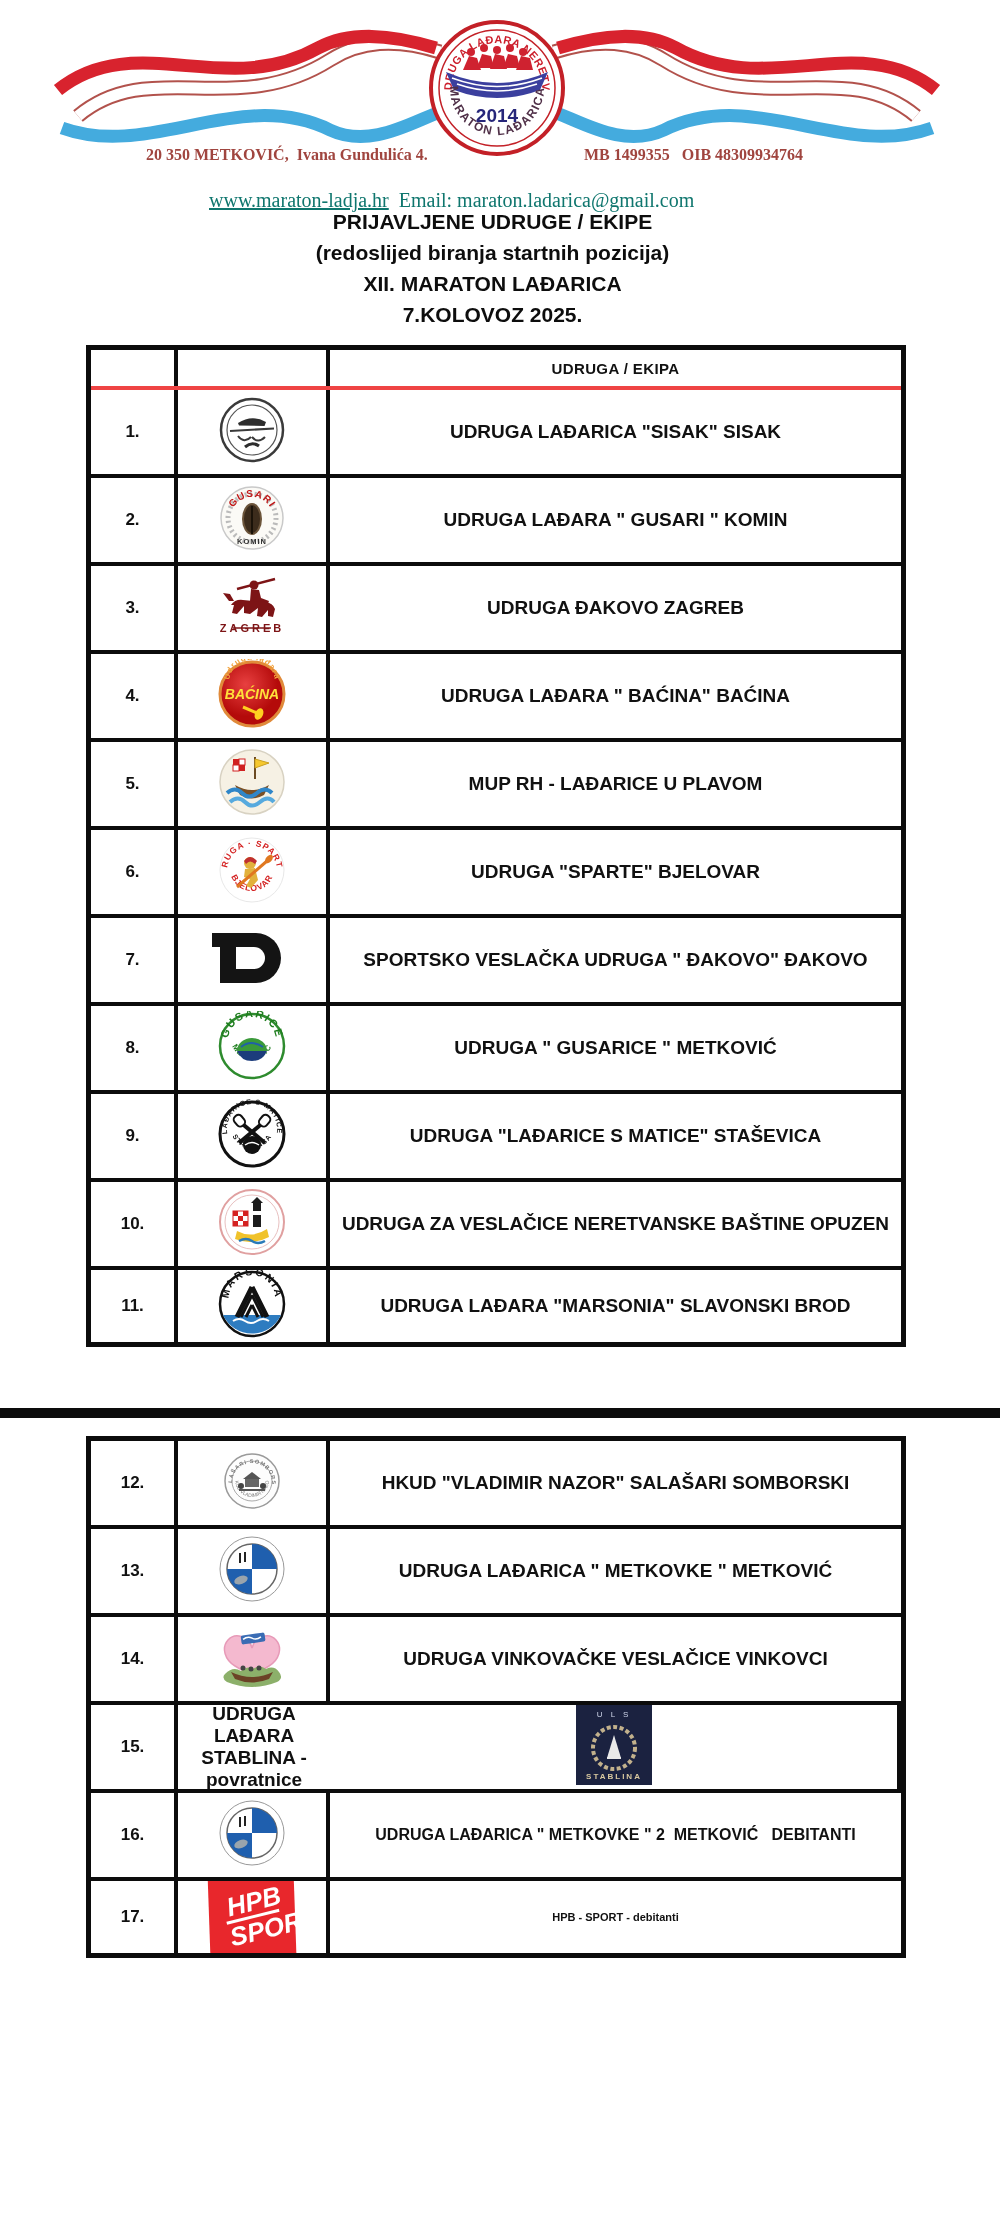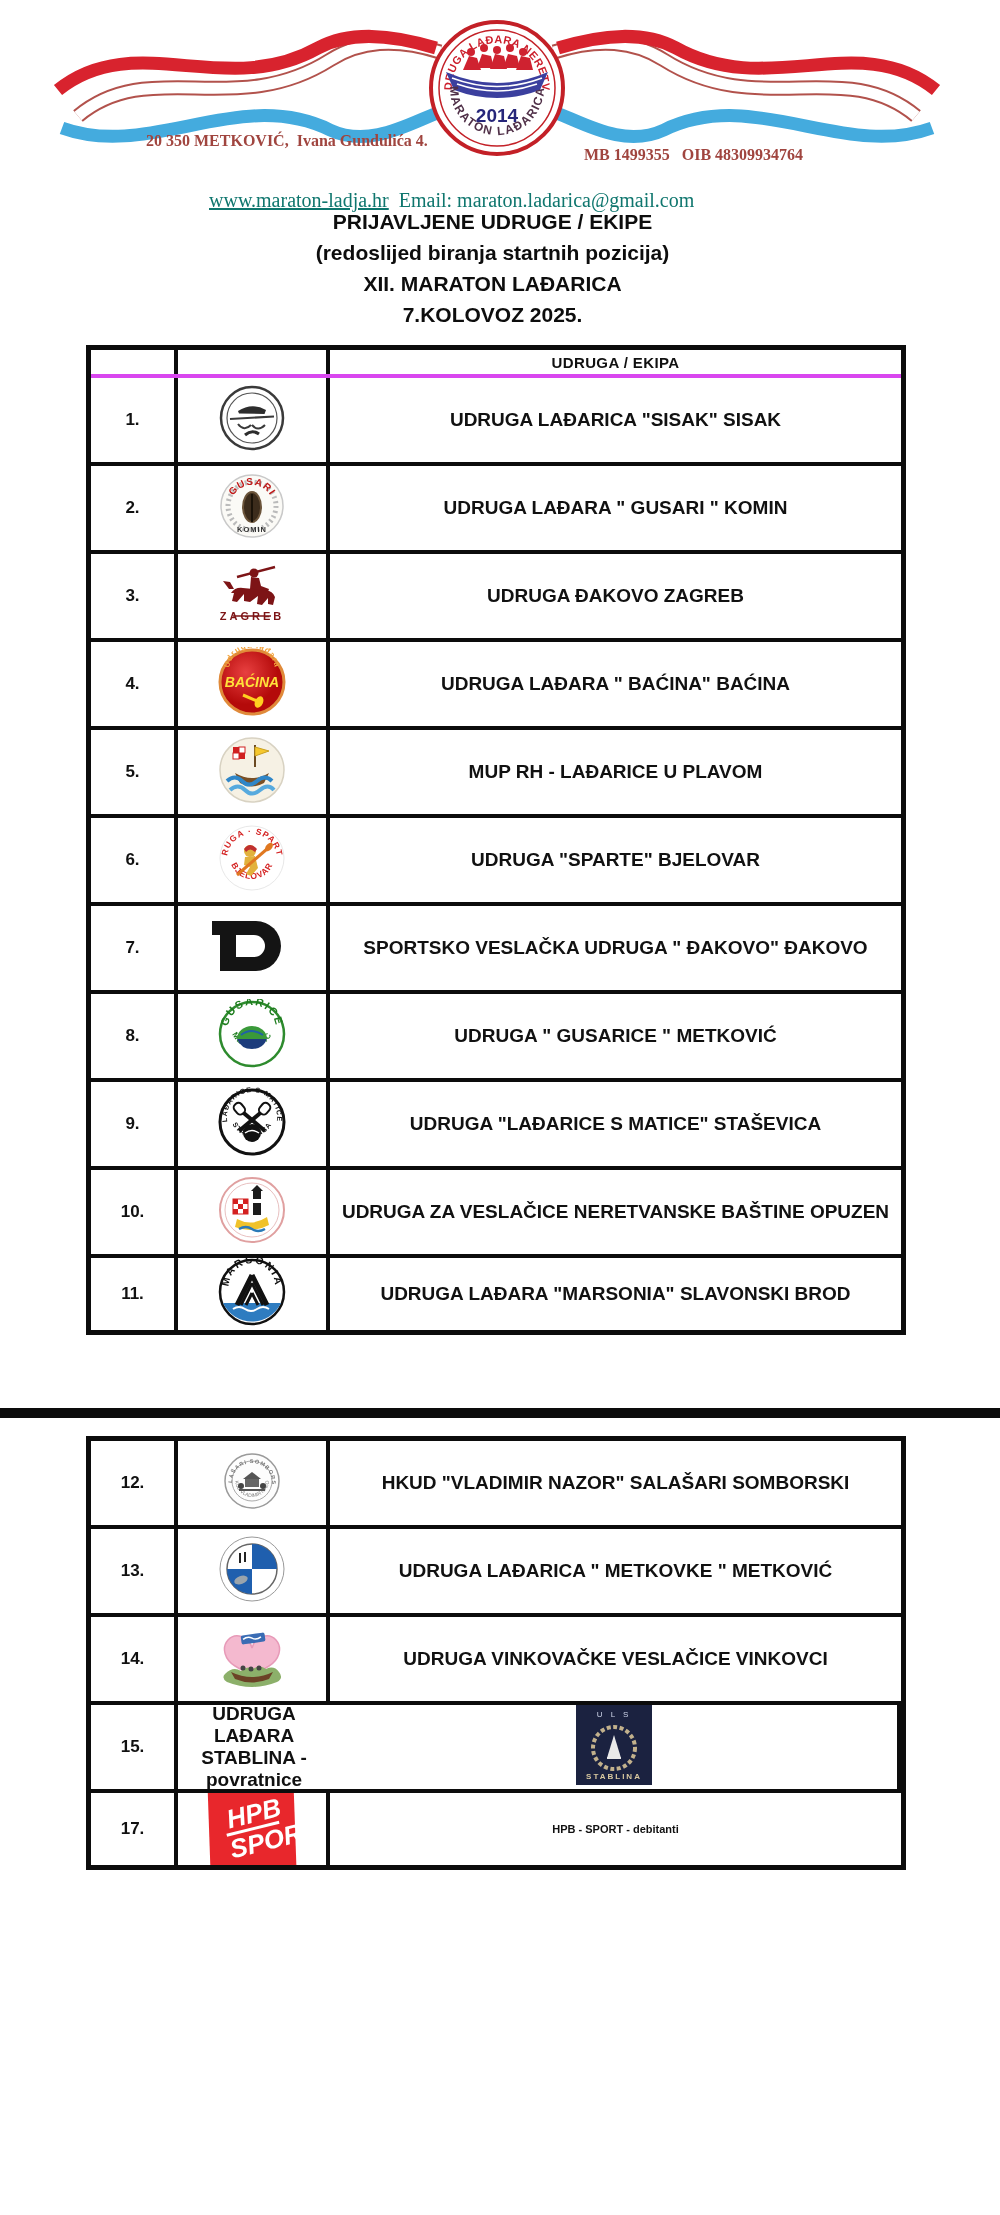--- a/index.html
+++ b/index.html
@@ -9,22 +9,22 @@
   .abs{position:absolute}
   svg text{font-family:"Liberation Sans",sans-serif}
   .addr{font-family:"Liberation Serif",serif;font-weight:bold;font-size:16px;
         color:#a0453f;white-space:pre}
   .linkrow{font-family:"Liberation Serif",serif;font-weight:normal;font-size:20px;
         color:#0f766e;white-space:pre}
   .weblink{text-decoration:underline;cursor:pointer}
   .titles{left:0;top:206px;width:985px;text-align:center;font-weight:bold;
           font-size:21px;line-height:31px;color:#0d0d0d}
   .tbl{position:absolute;left:86px;width:820px;border:5px solid #0c0c0c;background:#fff}
-  .thead{display:grid;grid-template-columns:87px 152px 1fr;height:28px;
-         border-bottom:4px solid #d946ef}
+  .thead{display:grid;grid-template-columns:87px 152px 1fr;height:40px;
+         border-bottom:4px solid #ef4444}
   .trow{display:grid;grid-template-columns:87px 152px 1fr;height:88px;
         border-bottom:4px solid #0c0c0c}
   .rows .trow:last-child{height:72px;border-bottom:none}
   .cell{display:flex;align-items:center;justify-content:center;overflow:hidden}
   .c1,.c2{border-right:4px solid #0c0c0c}
   .num{font-weight:bold;font-size:17px}
   .name{font-weight:bold;font-size:19px;text-align:center;line-height:1.15;
         padding:0 8px;white-space:pre-wrap}
   .name.sz16{font-size:16px}
   .name.sz15{font-size:11px}
@@ -69,21 +69,21 @@
       <path d="M452,70 q45,17 90,0" stroke="#ffffff" stroke-width="1.5" fill="none"></path>
       <path d="M457,76 q40,14 80,0" stroke="#ffffff" stroke-width="1.5" fill="none"></path>
     </g>
     <text x="497" y="114" font-size="19" font-weight="bold" fill="#26267a" text-anchor="middle">2014</text>
     <text font-size="12" font-weight="bold" fill="#503048" letter-spacing="1.5" font-family="Liberation Serif,serif">
       <textPath href="#ebot" startOffset="50%" text-anchor="middle">MARATON LAĐARICA</textPath>
     </text>
   </g>
 </svg>
 
-<div class="abs addr" style="left:146px;top:132px">20 350 METKOVIĆ,  Ivana Gundulića 4.</div>
+<div class="abs addr" style="left:146px;top:146px">20 350 METKOVIĆ,  Ivana Gundulića 4.</div>
 <div class="abs addr" style="left:584px;top:146px">MB 1499355   OIB 48309934764</div>
 <div class="abs linkrow" style="left:199px;top:166px">
   <span class="weblink">www.maraton-ladja.hr</span><span>&nbsp;&nbsp;</span><span>Email: maraton.ladarica@gmail.com</span>
 </div>
 
 <div class="abs titles">
   <div>PRIJAVLJENE UDRUGE / EKIPE</div>
   <div>(redoslijed biranja startnih pozicija)</div>
   <div>XII. MARATON LAĐARICA</div>
   <div>7.KOLOVOZ 2025.</div>
@@ -362,20 +362,35 @@
               <rect width="76" height="80" fill="#1b2240"></rect>
               <text x="38" y="12" font-size="8" fill="#cfd6ea" text-anchor="middle" letter-spacing="3">U L S</text>
               <circle cx="38" cy="43" r="21" fill="none" stroke="#c2b18c" stroke-width="4" stroke-dasharray="4 2.5"></circle>
               <path d="M38,30 l7,23 h-14 z" fill="#e9e9e9"></path>
               <line x1="31" y1="53" x2="45" y2="53" stroke="#e9e9e9" stroke-width="2"></line>
               <text x="38" y="74" font-size="8" font-weight="bold" fill="#d9c9a0" text-anchor="middle" letter-spacing="2">STABLINA</text>
             </svg></span>
         </div>
       </div>
       <div class="trow">
+        <div class="cell c1 num">16.</div>
+        <div class="cell c2">
+          <span><svg width="68" height="68" viewBox="0 0 68 68">
+              <circle cx="34" cy="34" r="32" fill="#fff" stroke="#999"></circle>
+              <circle cx="34" cy="34" r="25" fill="#fff" stroke="#666" stroke-width="1.5"></circle>
+              <path d="M34,9 A25,25 0 0 1 59,34 L34,34 Z" fill="#1f5fae"></path>
+              <path d="M9,34 A25,25 0 0 0 34,59 L34,34 Z" fill="#1f5fae"></path>
+              <ellipse cx="23" cy="45" rx="7" ry="4" fill="#9aa4ac" transform="rotate(-20 23 45)"></ellipse>
+              <line x1="22" y1="18" x2="22" y2="28" stroke="#222" stroke-width="2"></line>
+              <line x1="27" y1="17" x2="27" y2="27" stroke="#222" stroke-width="2"></line>
+            </svg></span>
+        </div>
+        <div class="cell name sz16">UDRUGA LAĐARICA " METKOVKE " 2  METKOVIĆ   DEBITANTI</div>
+      </div>
+      <div class="trow">
         <div class="cell c1 num">17.</div>
         <div class="cell c2">
           <span><svg width="92" height="92" viewBox="0 0 92 92">
               <rect x="3" y="6" width="86" height="80" fill="#e8272c" transform="rotate(-2 46 46)"></rect>
               <g transform="rotate(-14 46 48)" fill="#fff" font-weight="bold">
                 <text x="24" y="42" font-size="26" font-style="italic">HPB</text>
                 <line x1="20" y1="48" x2="74" y2="48" stroke="#fff" stroke-width="3"></line>
                 <text x="20" y="72" font-size="26" font-style="italic">SPORT</text>
               </g>
             </svg></span>

